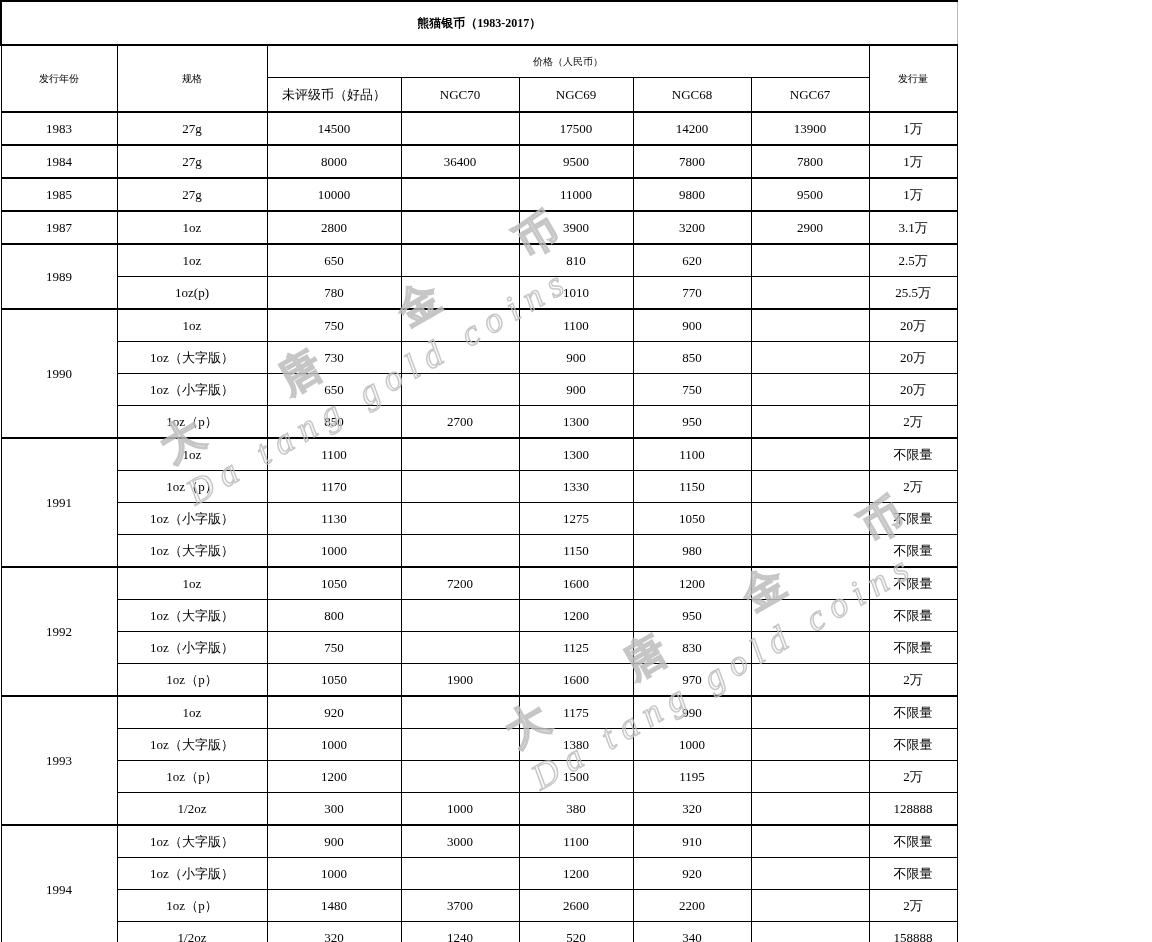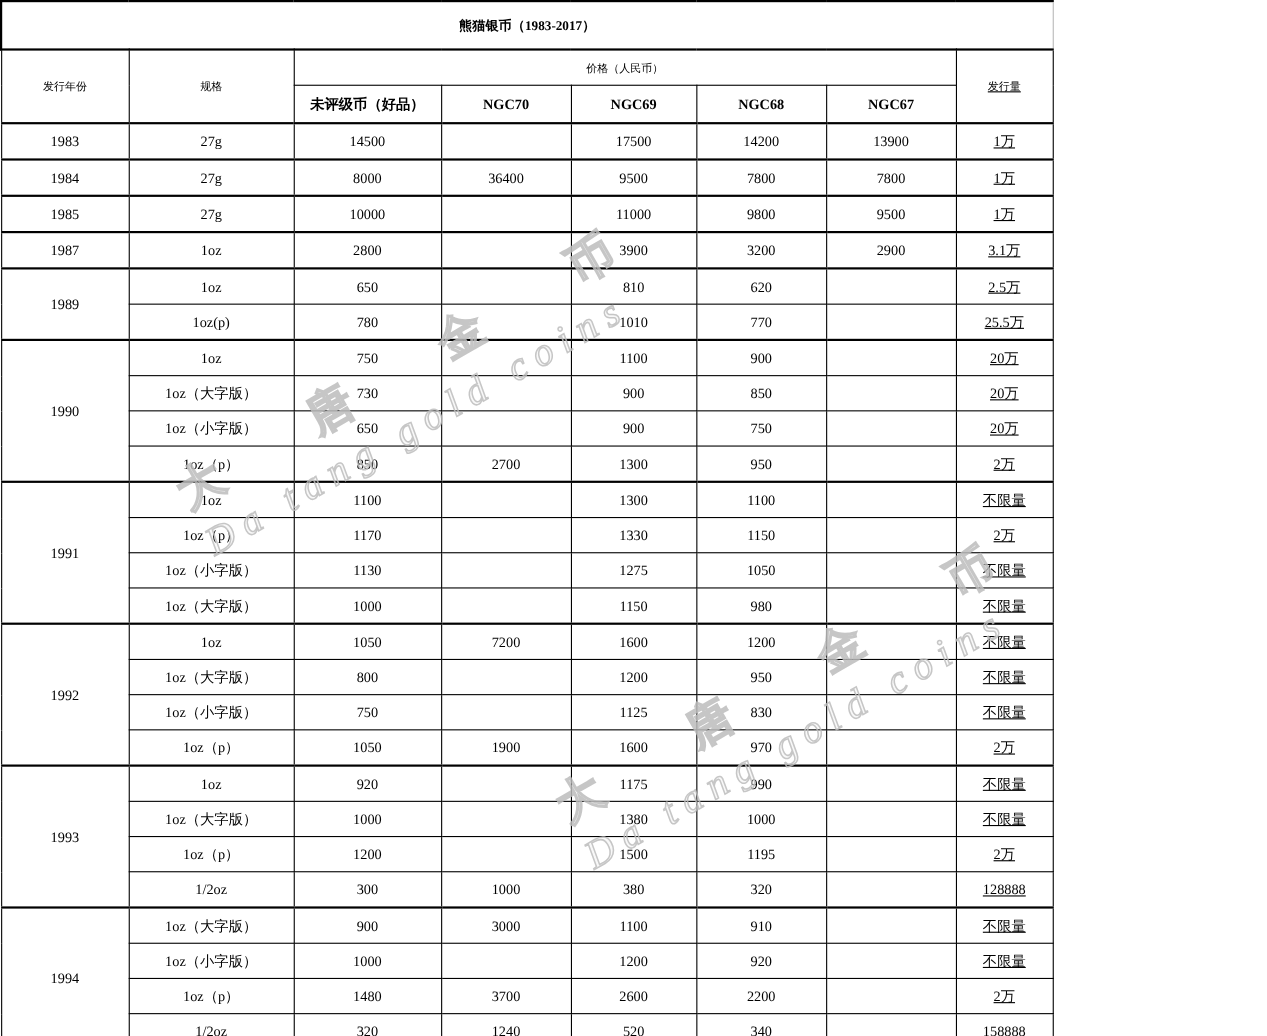--- a/index.html
+++ b/index.html
@@ -14,26 +14,26 @@
   table.price-table td{
     border:1px solid #000;text-align:center;vertical-align:middle;
     font-size:13px;padding:0;overflow:hidden;white-space:nowrap;
   }
   tr.title-row td{
     height:42px;font-size:12px;font-weight:bold;
     border-top:2px solid #000;border-left:2px solid #000;border-right:1px solid #b9b9b9;
     border-bottom:2px solid #000;
   }
   tr.head-1 td{height:31px;font-size:10px;}
-  tr.head-2 td{height:33px;font-size:13px;font-weight:bold;}
+  tr.head-2 td{height:33px;font-size:13px;}
   tr.head-2 td{border-bottom:2px solid #000;}
   tr.data-row td{height:31px;}
   tr.group-start td{border-top:2px solid #000;}
   td.edge-l{border-left:2px solid #000;}
-  td.edge-r{border-right:2px solid #000;text-decoration:underline;}
+  td.edge-r{border-right:2px solid #000;}
   tr.last-row td{border-bottom:2px solid #000;}
   
   .wm{
     position:absolute;pointer-events:none;white-space:nowrap;
     transform:rotate(-30deg);transform-origin:0 50%;opacity:.85;z-index:5;
   }
   .wm .wm-cn{
     display:block;font-size:42px;font-weight:bold;letter-spacing:42px;
     color:rgba(210,210,210,0.18);-webkit-text-stroke:1.5px #bdbdbd;
   }

